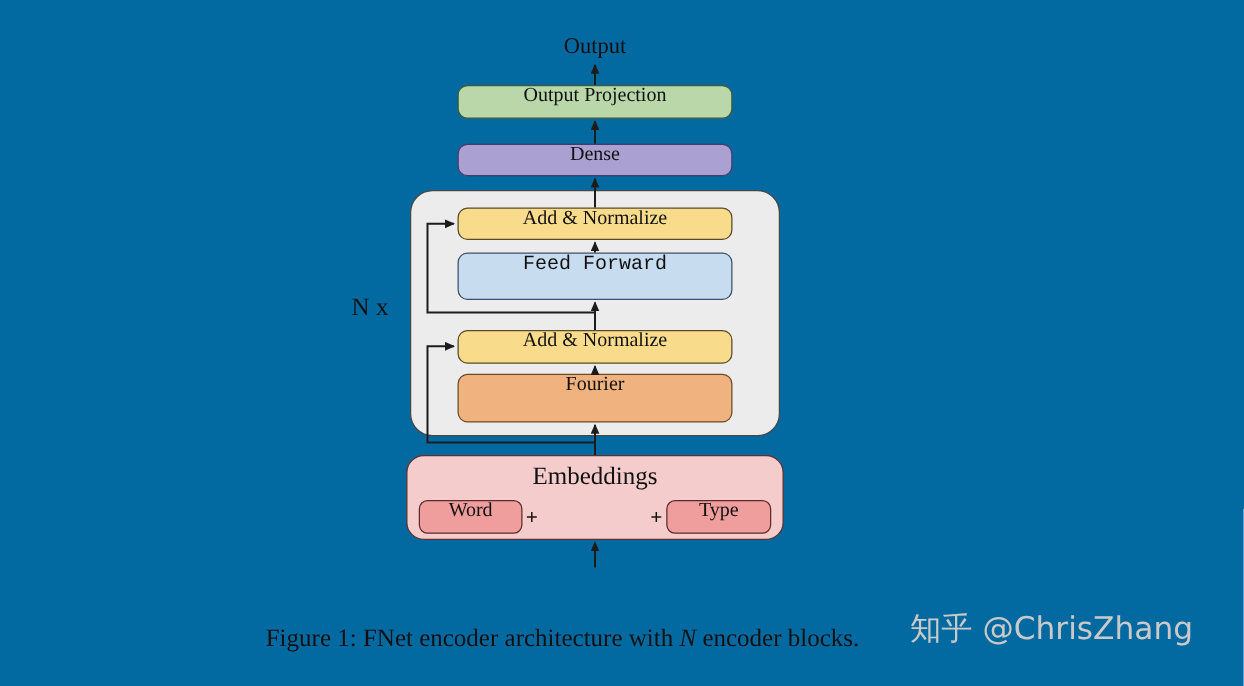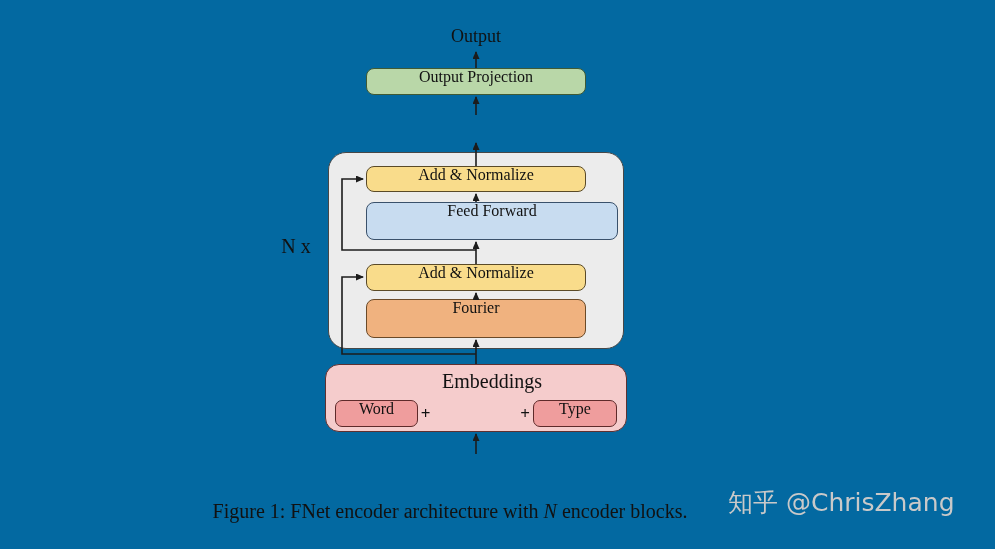--- a/index.html
+++ b/index.html
@@ -85,43 +85,46 @@
 <body>
 
 <div class="canvas">
 
   <div class="lbl" style="left:426px; top:25px; width:100px;">Output</div>
 
   <div class="box green" style="left:366px; top:68px; width:220px; height:27px;">
     <span>Output Projection</span>
   </div>
 
+  <div class="box purple" style="left:366px; top:115px; width:220px; height:26px;">
+    <span>Dense</span>
+  </div>
 
   <div class="box grayc container-box" style="left:328px; top:152px; width:296px; height:197px;"></div>
 
   <div class="lbl small-lbl" style="left:272px; top:235px; width:48px;">N x</div>
 
   <div class="box yellow" style="left:366px; top:166px; width:220px; height:26px;">
     <span>Add &amp; Normalize</span>
   </div>
 
-  <div class="box blue" style="left:366px; top:202px; width:252px; height:38px;">
+  <div class="box blue" style="left:366px; top:202px; width:220px; height:38px;font-family:Liberation Mono, monospace;">
     <span>Feed Forward</span>
   </div>
 
   <div class="box yellow" style="left:366px; top:264px; width:220px; height:27px;">
     <span>Add &amp; Normalize</span>
   </div>
 
   <div class="box orange" style="left:366px; top:299px; width:220px; height:39px;">
     <span>Fourier</span>
   </div>
 
   <div class="box pinkc container-box" style="left:325px; top:364px; width:302px; height:68px;"></div>
-  <div class="lbl small-lbl" style="left:325px; top:370px; width:302px;padding-left:16px;">Embeddings</div>
+  <div class="lbl small-lbl" style="left:325px; top:370px; width:302px;">Embeddings</div>
 
   <div class="box pink inner-box" style="left:335px; top:400px; width:83px; height:27px;">
     <span>Word</span>
   </div>
   <div class="plus" style="left:418px; top:400px; width:15px; height:27px;">+</div>
   <div class="plus" style="left:517px; top:400px; width:16px; height:27px;">+</div>
   <div class="box pink inner-box" style="left:533px; top:400px; width:84px; height:27px;">
     <span>Type</span>
   </div>
 

